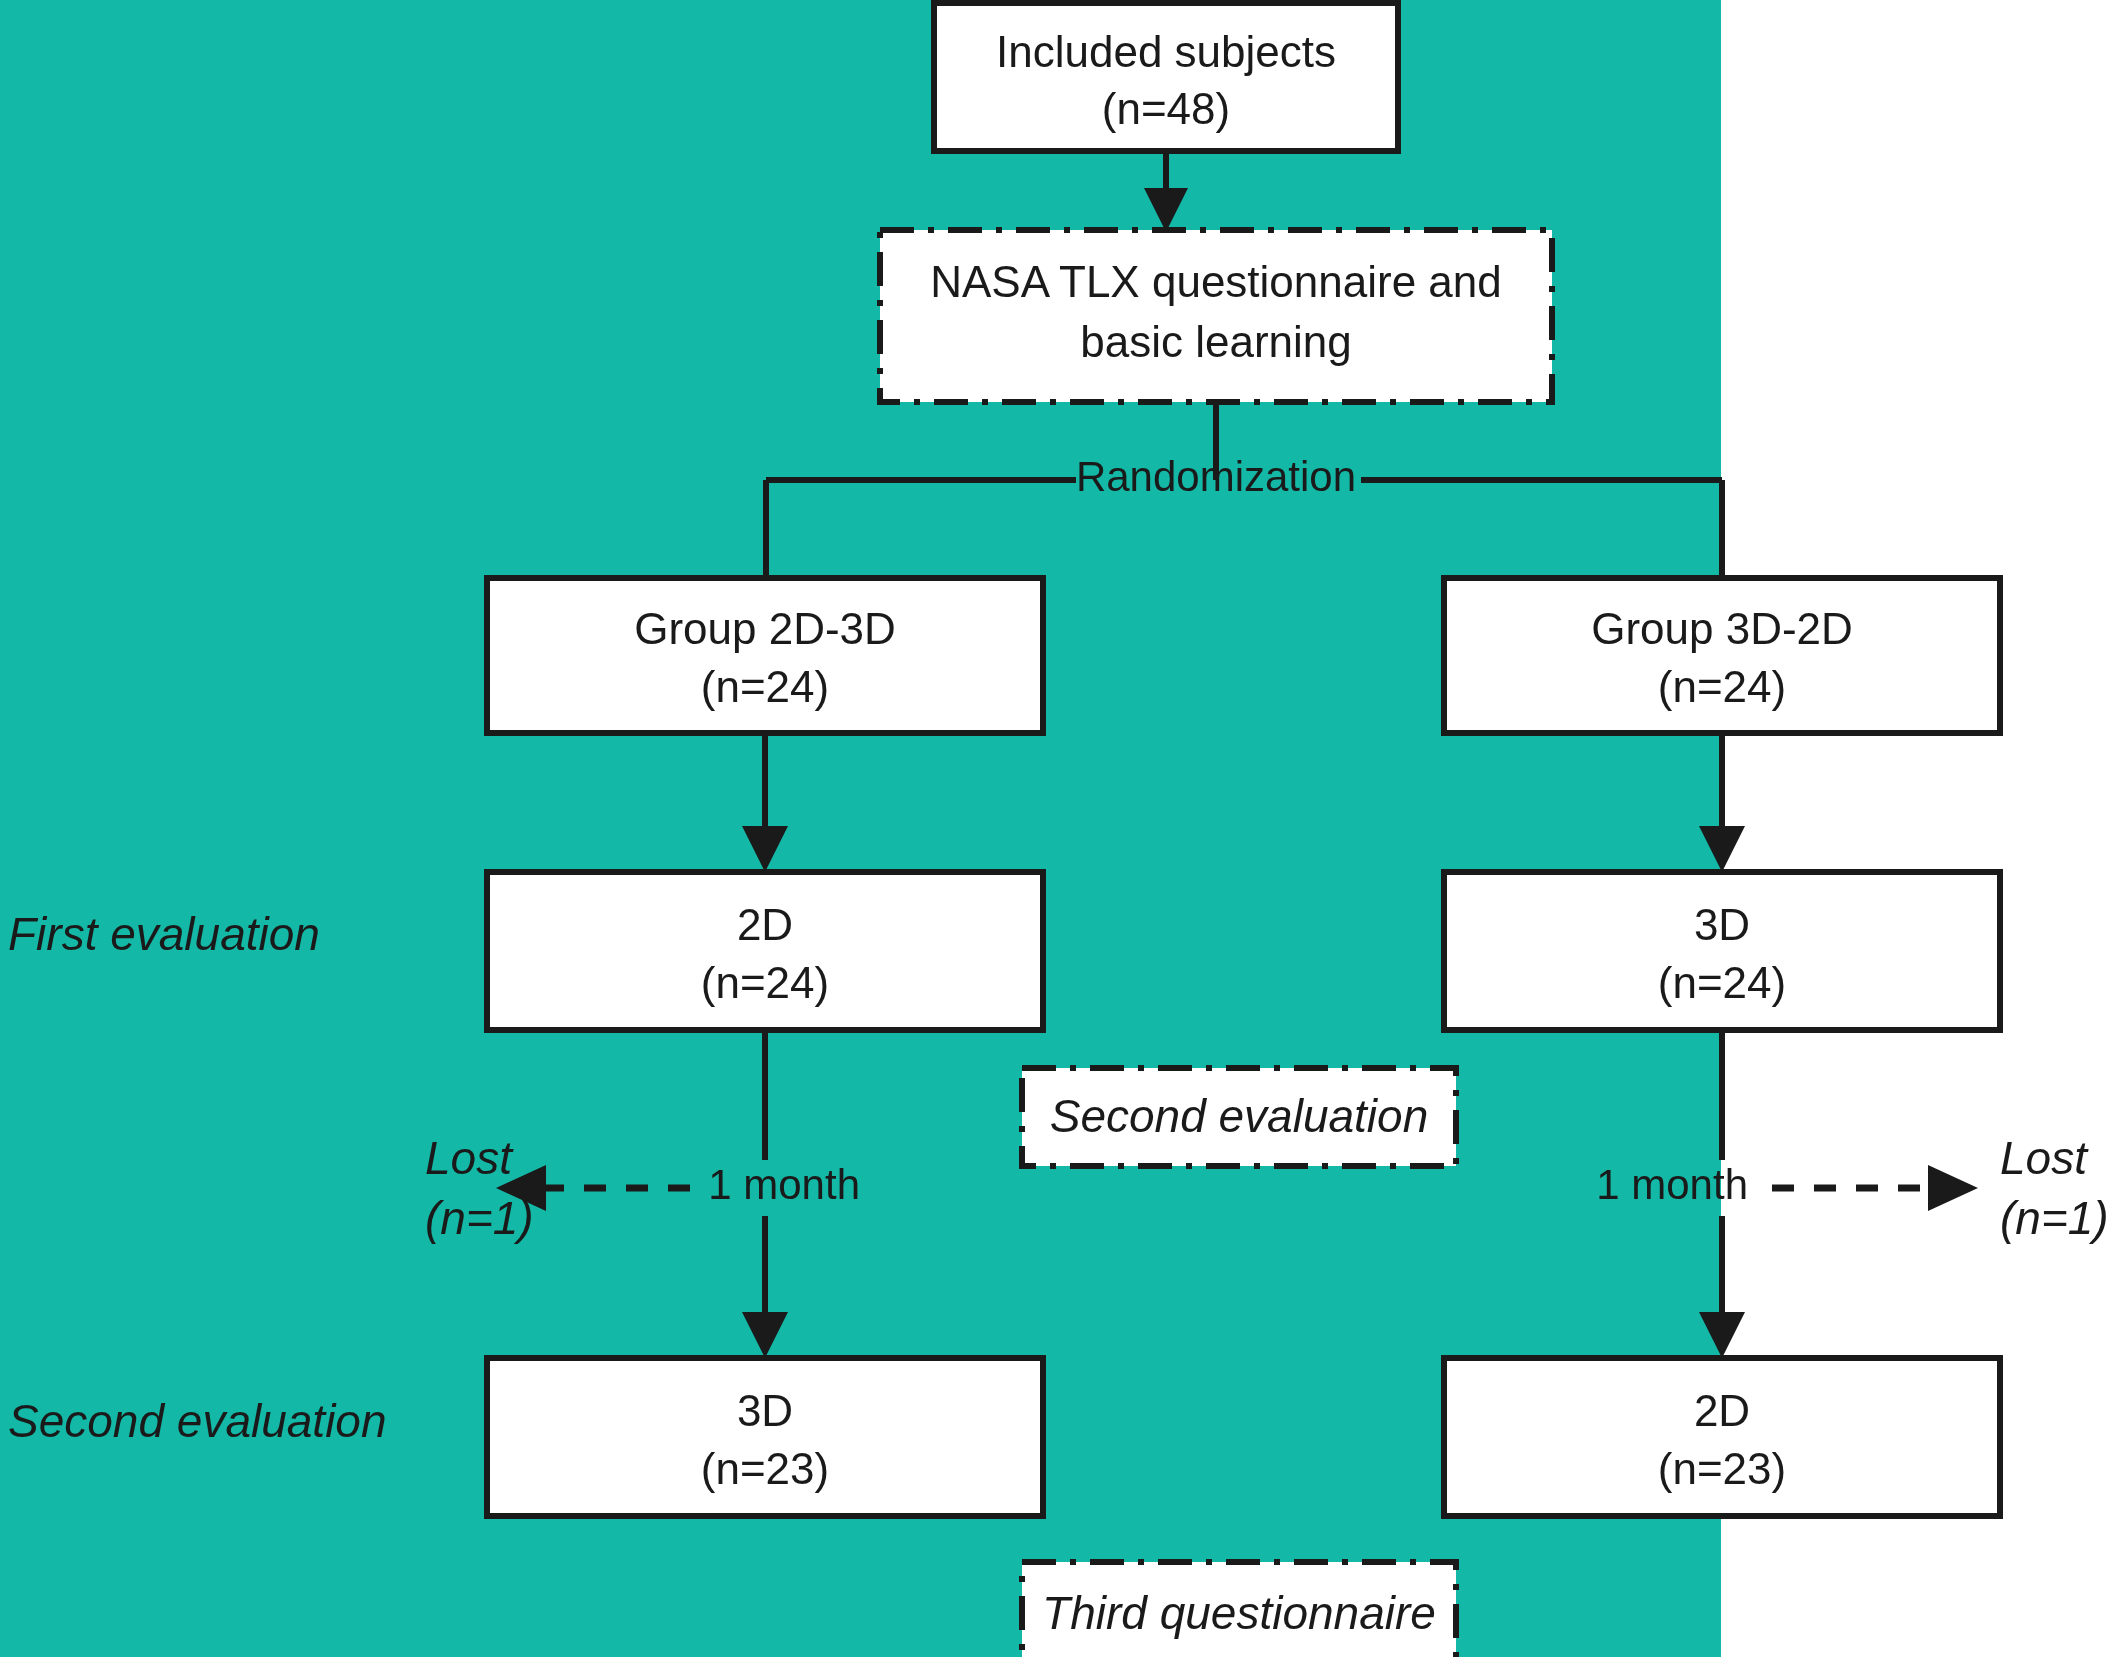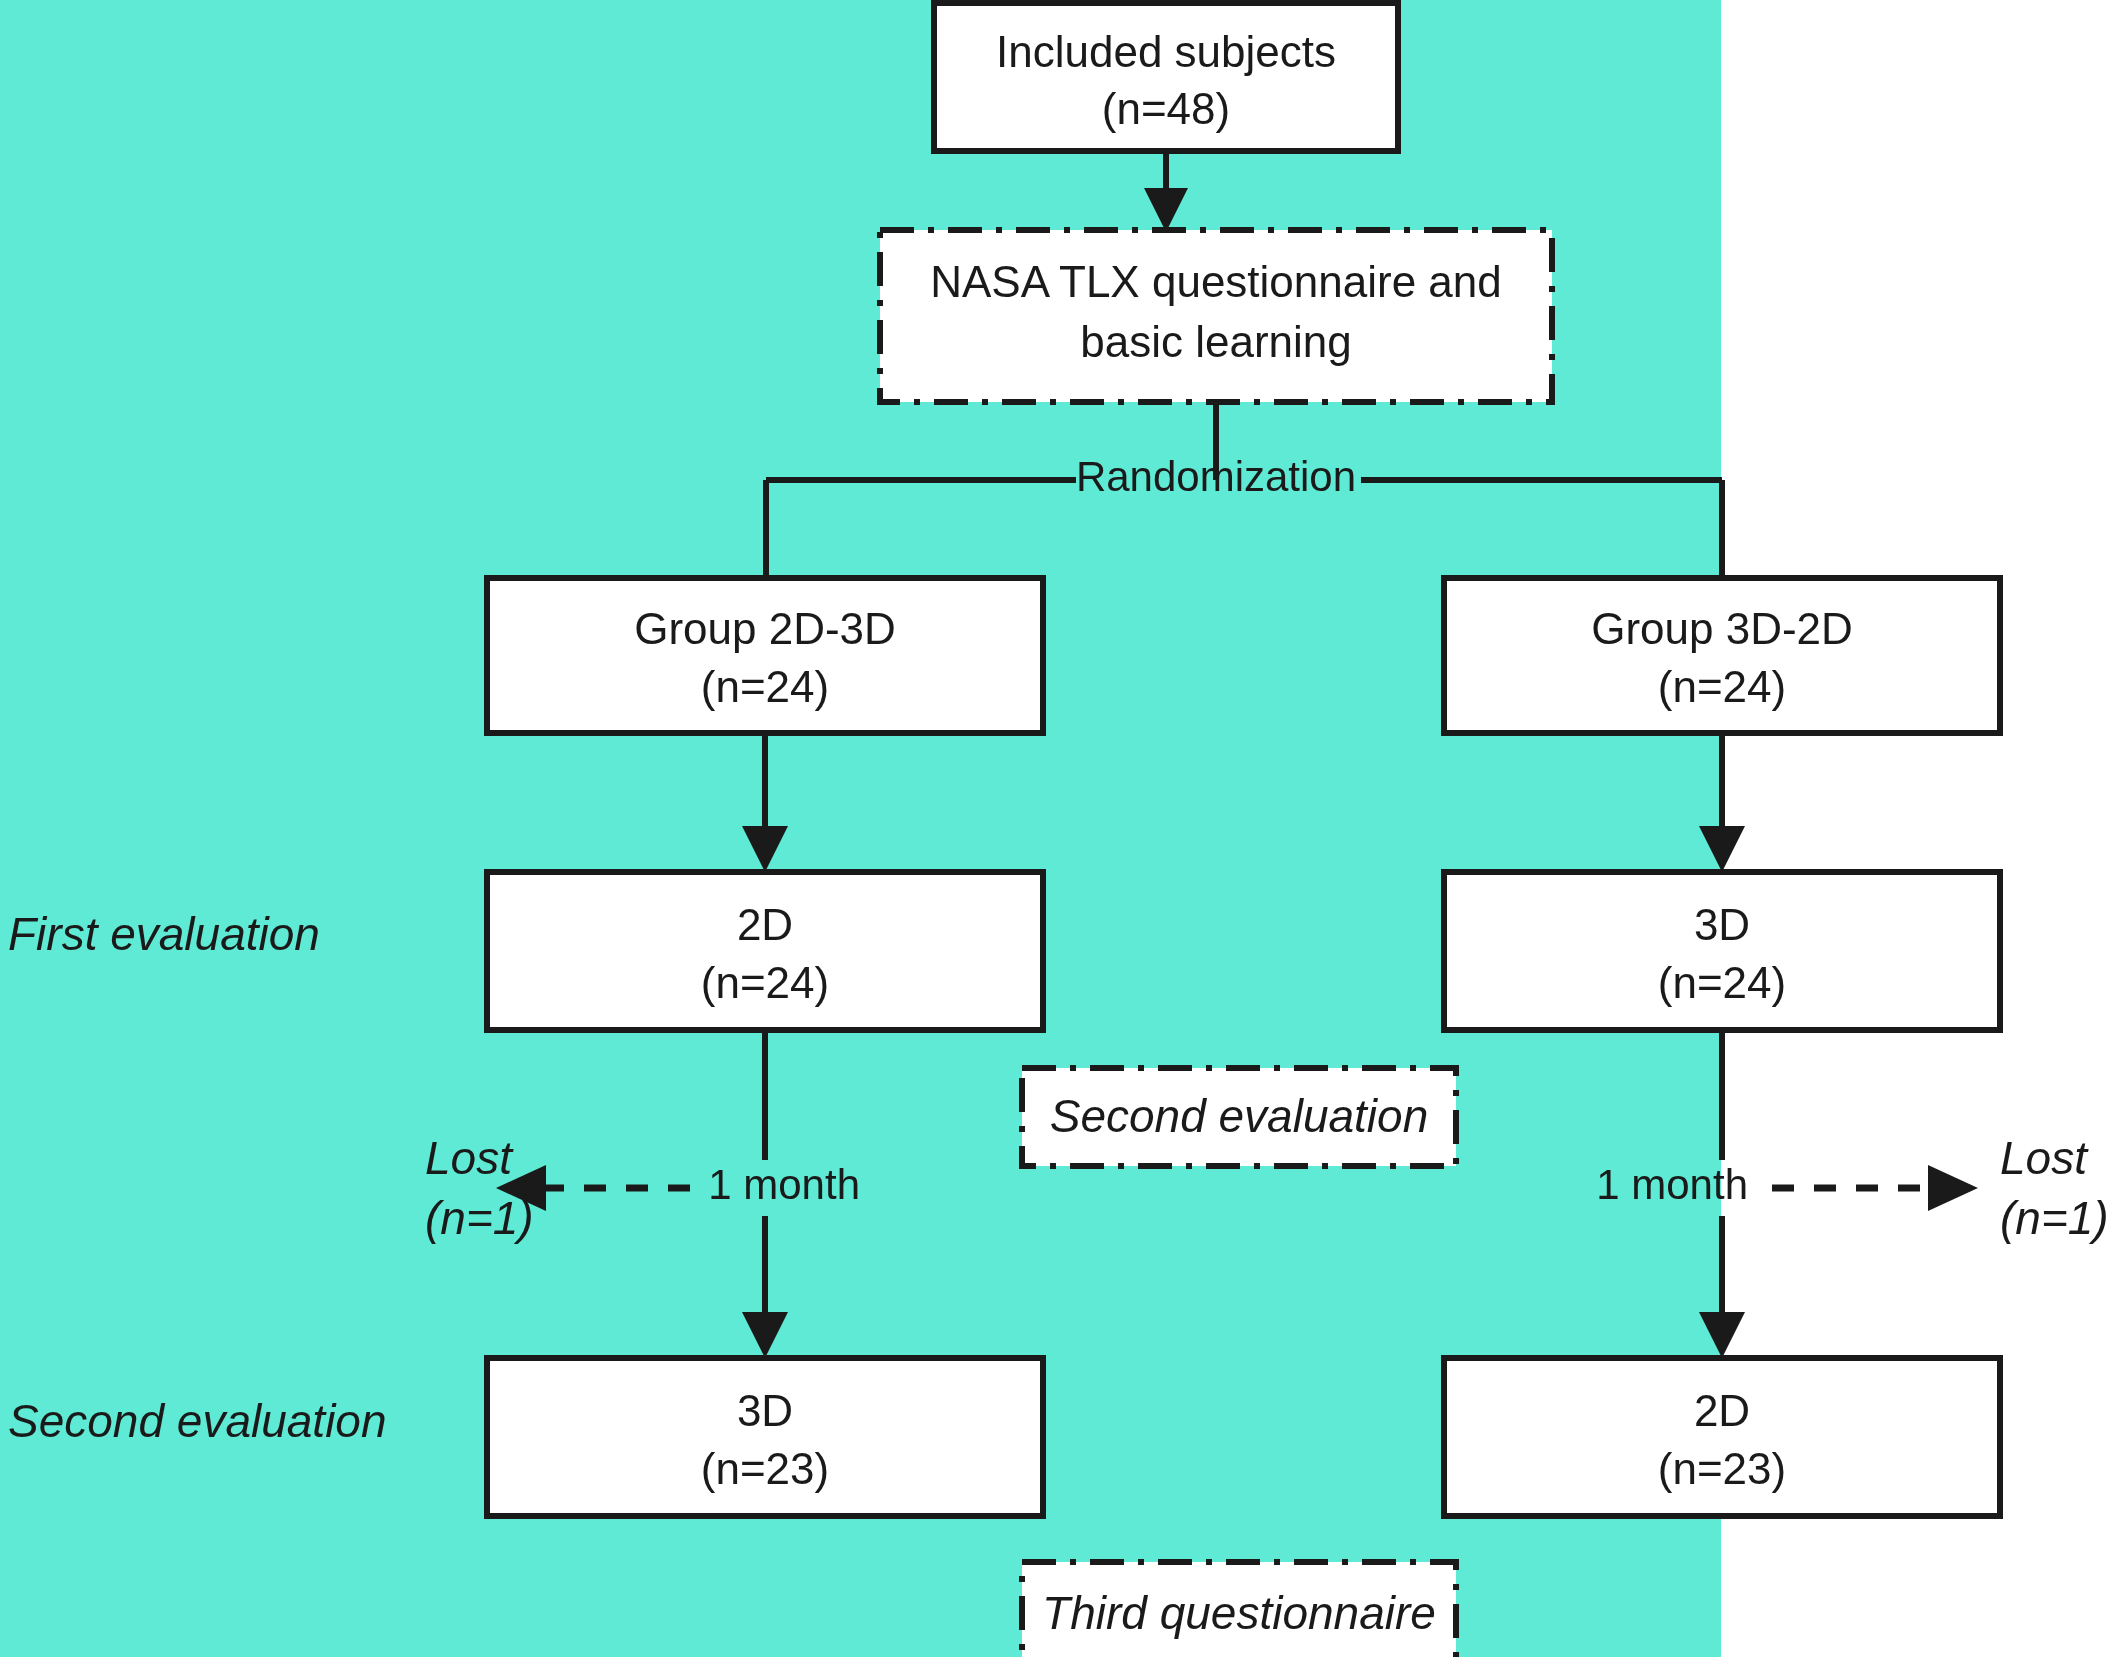--- a/index.html
+++ b/index.html
@@ -10,21 +10,21 @@
   body {
     width: 2121px;
     height: 1657px;
     overflow: hidden;
     font-family: "Liberation Sans", sans-serif;
   }
   #flow-root {
     position: relative;
     width: 1721px;
     height: 1657px;
-    background: #5eead4;
+    background: #14b8a6;
   }
   svg.flow-svg {
     position: absolute;
     top: 0;
     left: 0;
     width: 2121px;
     height: 1657px;
     display: block;
   }
   .box-text {

